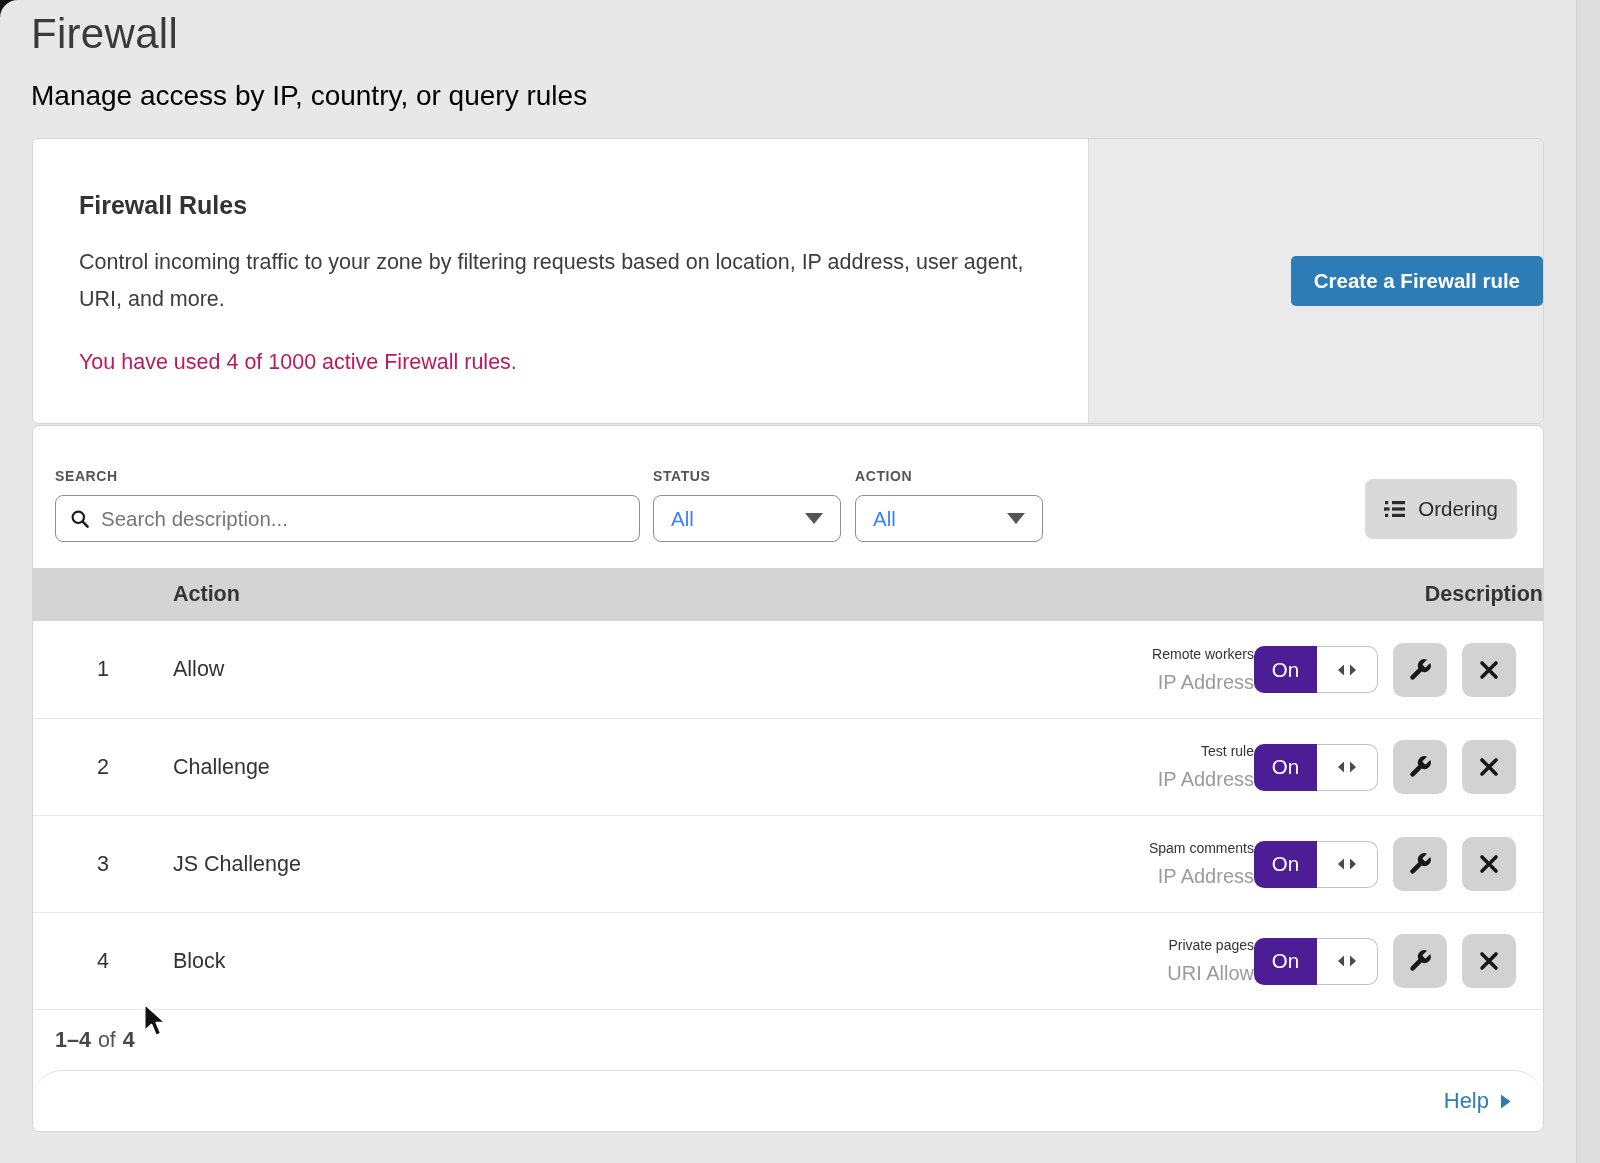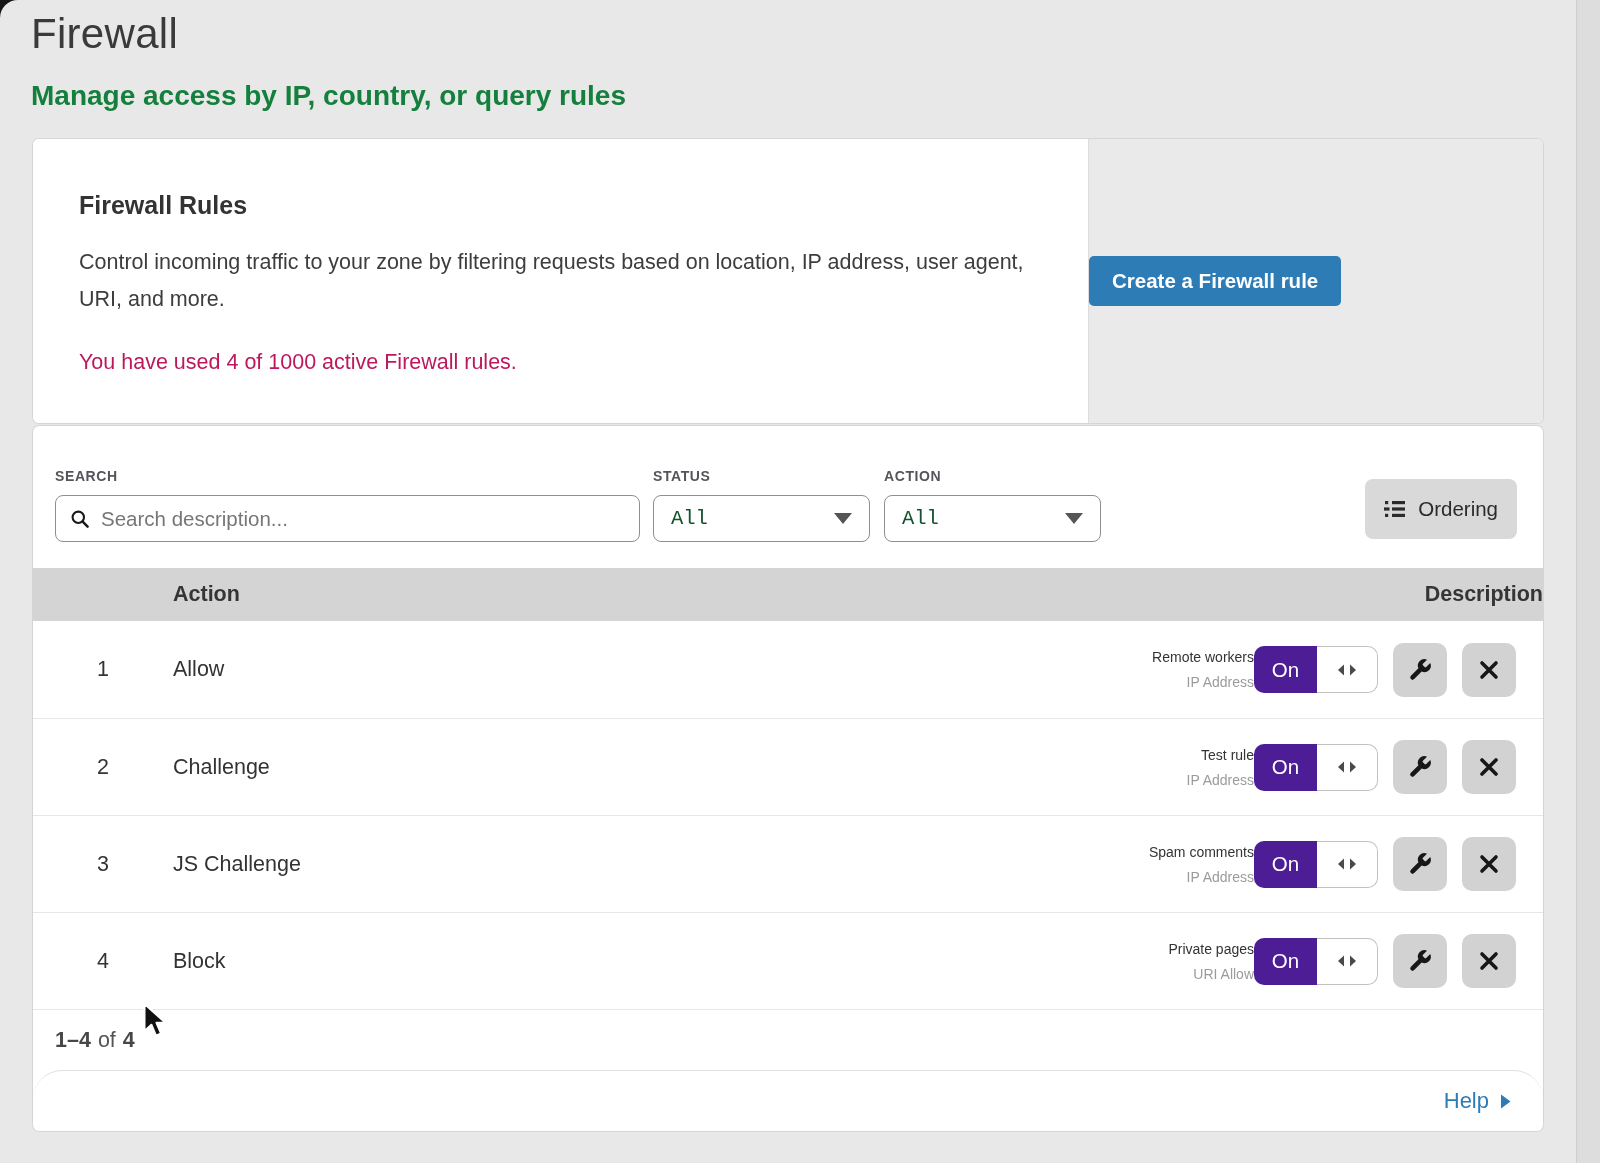--- a/index.html
+++ b/index.html
@@ -6,56 +6,56 @@
   html,body { width:1600px; height:1163px; }
   body { font-family:"Liberation Sans","DejaVu Sans",sans-serif; }
 
   .screen { position:relative; width:1600px; height:1163px; background:#161616; overflow:hidden; }
   .page   { position:absolute; inset:0; background:#e8e8e8; border-top-left-radius:18px; overflow:hidden; }
   .right-shade { position:absolute; top:0; right:0; bottom:0; width:24px; background:#dddddd; border-left:1px solid #cfcfcf; }
 
   
   .header { padding:10px 0 0 31px; }
   .title { font-size:42px; font-weight:500; color:#3a3a3a; letter-spacing:0.3px; }
-  .subtitle { font-size:28px; font-weight:700; color:#15803d; margin-top:22px; }
+  .subtitle { font-size:28px; font-weight:400; color:#000000; margin-top:22px; }
 
   
   .card { margin-left:33px; width:1510px; background:#ffffff; border-radius:6px; box-shadow:0 0 0 1px rgba(0,0,0,0.08); }
 
   .card1 { margin-top:27px; height:284px; display:flex; overflow:hidden; }
   .card1-left { flex:1; padding:52px 60px 0 46px; background:#ffffff; }
   .card1-heading { font-size:25px; font-weight:700; color:#333333; }
   .card1-desc { margin-top:24px; font-size:21.5px; line-height:1.7; color:#3d3d3d; max-width:960px; }
   .card1-usage { margin-top:33px; font-size:21.5px; font-weight:400; color:#be185d; }
-  .card1-right { width:455px; background:#eaeaea; border-left:1px solid #dddddd; display:flex; align-items:center; justify-content:flex-start; }
+  .card1-right { width:455px; background:#eaeaea; border-left:1px solid #dddddd; display:flex; align-items:center; justify-content:flex-end; }
   .create-btn { background:#2e7cb5; color:#ffffff; border:none; border-radius:5px; font-size:20.5px; font-weight:600; padding:13px 23px; cursor:pointer; font-family:inherit; }
 
   .card2 { margin-top:3px; overflow:hidden; }
 
   
   .filters { display:flex; align-items:flex-end; height:142px; padding:0 26px 26px 22px; }
   .fgroup { display:flex; flex-direction:column; }
   .flabel { font-size:14px; font-weight:700; color:#54545a; letter-spacing:0.6px; margin-bottom:11px; }
   .search-box { width:585px; height:47px; background:#ffffff; border:1px solid #8f8f8f; border-radius:8px; display:flex; align-items:center; padding:0 14px; }
   .search-box input { border:none; outline:none; width:100%; margin-left:11px; font-size:20.5px; color:#333; font-family:inherit; background:transparent; }
   .search-box input::placeholder { color:#767676; }
-  .select { width:217px; height:47px; background:#ffffff; border:1px solid #8f8f8f; border-radius:8px; display:flex; align-items:center; justify-content:space-between; padding:0 17px; font-size:20.5px; color:#14532d; cursor:pointer;font-family:Liberation Mono, monospace; }
+  .select { width:188px; height:47px; background:#ffffff; border:1px solid #8f8f8f; border-radius:8px; display:flex; align-items:center; justify-content:space-between; padding:0 17px; font-size:20.5px; color:#3b82f6; cursor:pointer; }
   .caret { width:0; height:0; border-left:9px solid transparent; border-right:9px solid transparent; border-top:11px solid #555555; }
   .gap13 { margin-left:13px; } .gap14 { margin-left:14px; }
   .ordering-btn { margin-left:auto; align-self:flex-end; margin-bottom:3px; height:60px; background:#d9d9d9; border:none; border-radius:8px; display:flex; align-items:center; gap:12px; padding:0 19px; font-size:20.5px; color:#2b2b2b; cursor:pointer; font-family:inherit; }
 
   
   .thead { height:53px; background:#d4d4d4; display:flex; align-items:center; font-size:21.5px; font-weight:700; color:#353535; }
   .col-num { width:140px; text-align:center; }
   .col-action { width:180px; }
   .col-desc { flex:1;text-align:right; }
   .row { height:97px; display:flex; align-items:center; font-size:21.5px; color:#333333; }
   .row + .row { border-top:1px solid #e7e7e7; }
   .desc-title { font-size:14px; color:#333333; }
-  .desc-sub { font-size:14px; color:#9b9b9b; margin-top:9px; }
+  .desc-sub { font-size:20px; color:#9b9b9b; margin-top:9px; }
   .controls { margin-left:auto; display:flex; align-items:center; gap:15px; padding-right:27px; }
   .toggle { display:flex; height:47px; cursor:pointer; }
   .toggle-on { width:63px; background:#4c1d95; color:#ffffff; border-radius:10px 0 0 10px; display:flex; align-items:center; justify-content:center; font-size:20.5px; }
   .toggle-off { width:61px; background:#ffffff; border:1px solid #c2c2c2; border-left:none; border-radius:0 10px 10px 0; display:flex; align-items:center; justify-content:center; }
   .icon-btn { width:54px; height:54px; background:#d2d2d2; border:none; border-radius:10px; display:flex; align-items:center; justify-content:center; cursor:pointer; }
 
   
   .pagination { height:61px; border-top:1px solid #e7e7e7; display:flex; align-items:center; padding-left:22px; font-size:21.5px; color:#4a4a4a; }
   .pagination .b { font-weight:700; color:#474747; }
   .pagination .sep { margin:0 7px; font-weight:400; color:#555555; }

